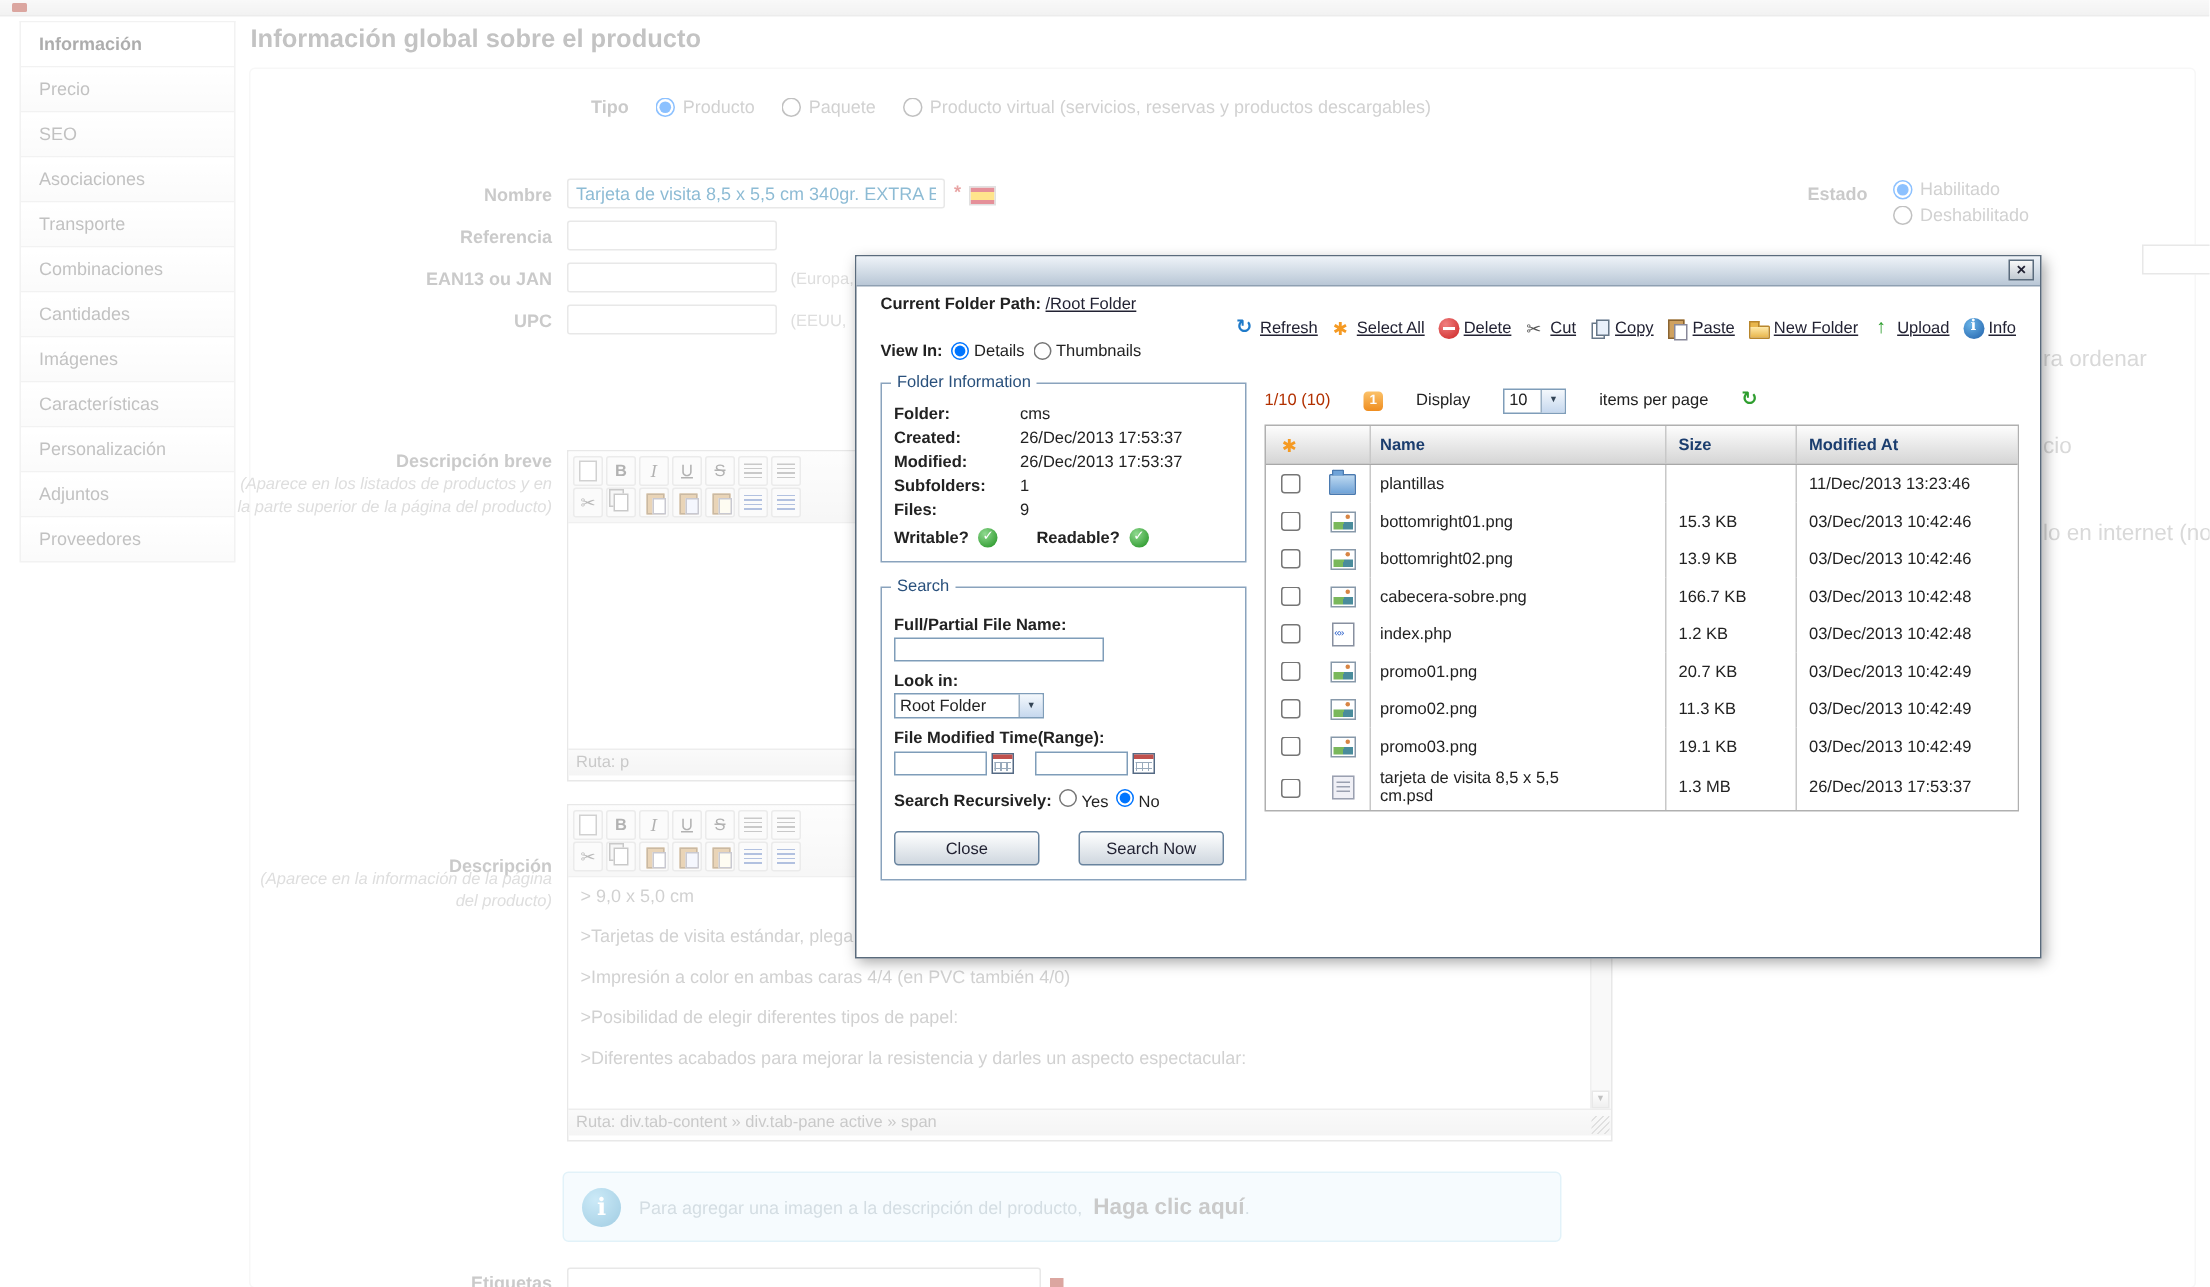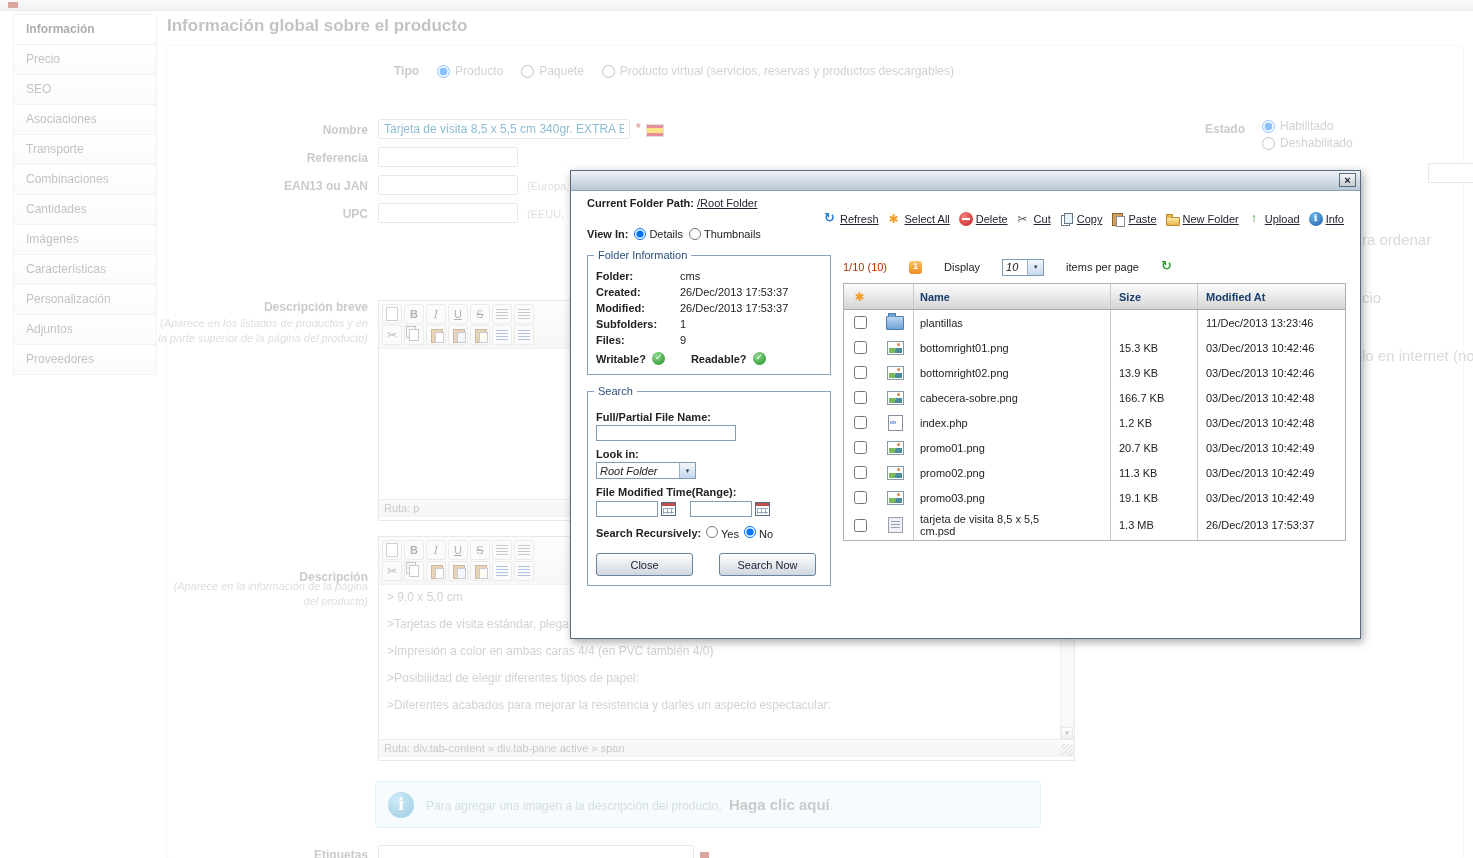--- a/index.html
+++ b/index.html
@@ -126,21 +126,21 @@
   .fi-label{width:84px;font-weight:bold;}
   .writable-row{display:flex;align-items:center;gap:6px;margin-top:4px;font-weight:bold;}
   .wr-gap{width:14px;}
   .check-ok{width:13px;height:13px;border-radius:50%;background:radial-gradient(circle at 35% 30%,#8fd98f,#1d8f1d);position:relative;display:inline-block;}
   .check-ok::before{content:"✓";position:absolute;left:3px;top:0;color:#fff;font-size:9px;font-weight:bold;}
 
   .s-label{font-weight:bold;margin-top:7px;}
   .s-label:first-child{margin-top:0;}
   .s-input{width:140px;height:16px;border:1px solid #7f9db9;font-size:11px;padding:0 2px;box-sizing:border-box;margin-top:2px;font-family:inherit;}
   .fsel{display:inline-flex;border:1px solid #7f9db9;background:#fff;height:17px;align-items:center;font-size:11px;box-sizing:border-box;cursor:pointer;}
-  .fsel-text{padding:0 3px;flex:1;white-space:nowrap;overflow:hidden;font-style:italic;}
+  .fsel-text{padding:0 3px;flex:1;white-space:nowrap;overflow:hidden;}
   .fsel-arrow{width:15px;height:100%;background:linear-gradient(#f4f8fc,#c6d8ee);border-left:1px solid #9ab0c4;display:flex;align-items:center;justify-content:center;}
   .fsel-arrow::before{content:"▼";font-size:6px;color:#345;}
   .lookin-sel{width:100px;margin-top:2px;}
   .date-row{display:flex;gap:14px;margin-top:3px;align-items:center;}
   .date-group{display:flex;align-items:center;gap:3px;}
   .s-date{width:62px;height:16px;border:1px solid #7f9db9;box-sizing:border-box;font-size:11px;font-family:inherit;}
   .cal{width:15px;height:14px;border:1px solid #556a84;position:relative;background:#fff;display:inline-block;cursor:pointer;box-sizing:border-box;}
   .cal::before{content:"";position:absolute;top:0;left:0;right:0;height:3px;background:#c0504d;}
   .cal::after{content:"";position:absolute;left:1px;right:1px;top:5px;bottom:1px;background:repeating-linear-gradient(to right,#9ab 0 1px,transparent 1px 4px),repeating-linear-gradient(to bottom,#9ab 0 1px,transparent 1px 4px);}
   .rec-row{display:flex;gap:5px;align-items:center;margin-top:9px;}

